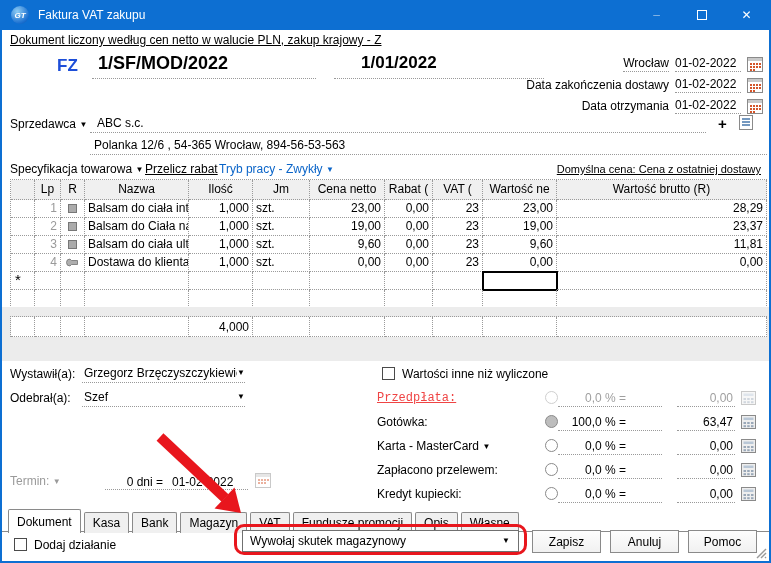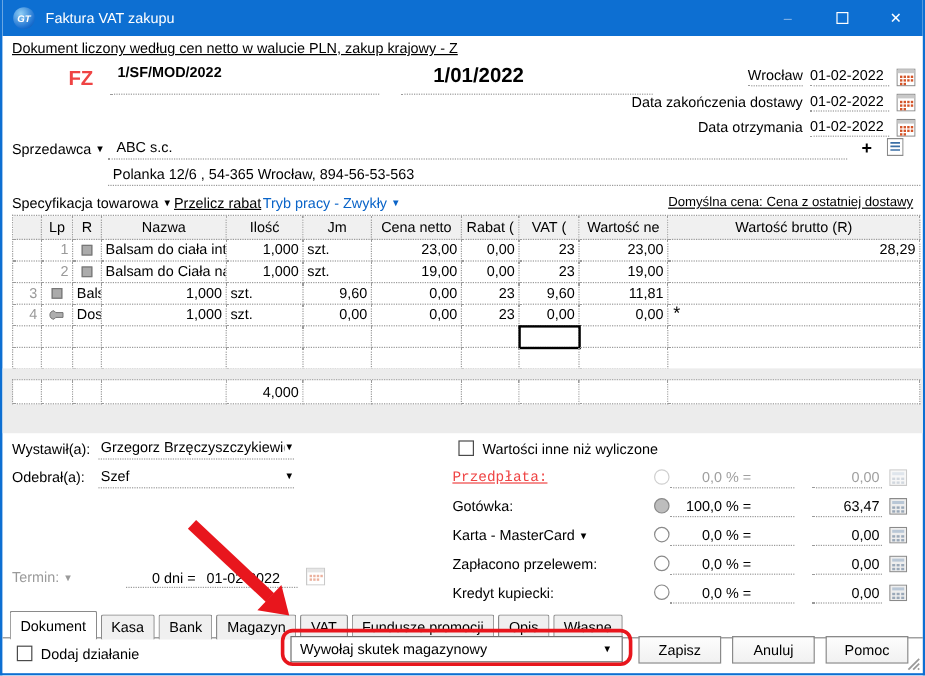--- a/index.html
+++ b/index.html
@@ -11,22 +11,22 @@
   .app-icon { width: 18px; height: 18px; border-radius: 50%; background: radial-gradient(circle at 35% 30%, #8ecdf5, #1a6fd0 70%, #0b4e9e);
               display: flex; align-items: center; justify-content: center; color: #fff; font-size: 8px; font-weight: bold; font-style: italic; }
   .title-text { color: #fff; margin-left: 9px; font-size: 12px; }
   .win-controls { margin-left: auto; display: flex; height: 30px; }
   .win-btn { width: 45px; height: 30px; display: flex; align-items: center; justify-content: center; color: #fff; font-size: 12px; }
   .win-btn.min { color: #8fb9e6; }
   .maxsq { width: 10px; height: 10px; border: 1px solid #fff; }
   
   .infobar { position: absolute; top: 33px; left: 8px; text-decoration: underline; }
   
-  .fz { position: absolute; left: 55px; top: 56px; font-size: 17px; font-weight: bold; color: #ef4444; }
-  .docnum { position: absolute; left: 90px; top: 53px; width: 224px; height: 26px; font-size: 12px; font-weight: bold; padding-left: 6px; border-bottom: 1px dotted #999; }
+  .fz { position: absolute; left: 55px; top: 56px; font-size: 17px; font-weight: bold; color: #1d4ed8; }
+  .docnum { position: absolute; left: 90px; top: 53px; width: 224px; height: 26px; font-size: 18px; font-weight: bold; padding-left: 6px; border-bottom: 1px dotted #999; }
   .docnum2 { position: absolute; left: 332px; top: 53px; width: 210px; height: 26px; font-size: 17px; font-weight: bold; padding-left: 27px; border-bottom: 1px dotted #999; }
   .date-row { position: absolute; right: 6px; display: flex; align-items: flex-end; gap: 6px; height: 17px; }
   .date-row .lbl { padding-bottom: 1px; }
   .date-row .dval { width: 66px; border-bottom: 1px dotted #999; padding-bottom: 1px; }
   .u-dot { border-bottom: 1px dotted #999; }
   .plus-sign { position: absolute; left: 716px; top: 115px; font-weight: bold; font-size: 15px; }
   .list-ico { position: absolute; left: 737px; top: 115px; }
   
   .seller-lbl { position: absolute; left: 8px; top: 117px; }
   .seller-name { position: absolute; left: 88px; top: 114px; width: 616px; height: 19px; border-bottom: 1px dotted #999; padding: 2px 0 0 7px; }
@@ -232,20 +232,21 @@
     <div class="c icocell">
         <div class="prod-ico"></div>
       </div>
     <div class="c">Balsam do Ciała na</div>
     <div class="c num">1,000</div>
     <div class="c">szt.</div>
     <div class="c num">19,00</div>
     <div class="c num">0,00</div>
     <div class="c ctr">23</div>
     <div class="c num">19,00</div>
+    <div class="c num">23,37</div>
 
     <div class="c"></div>
     <div class="c num gray">3</div>
     <div class="c icocell">
         <div class="prod-ico"></div>
       </div>
     <div class="c">Balsam do ciała ultr</div>
     <div class="c num">1,000</div>
     <div class="c">szt.</div>
     <div class="c num">9,60</div>

